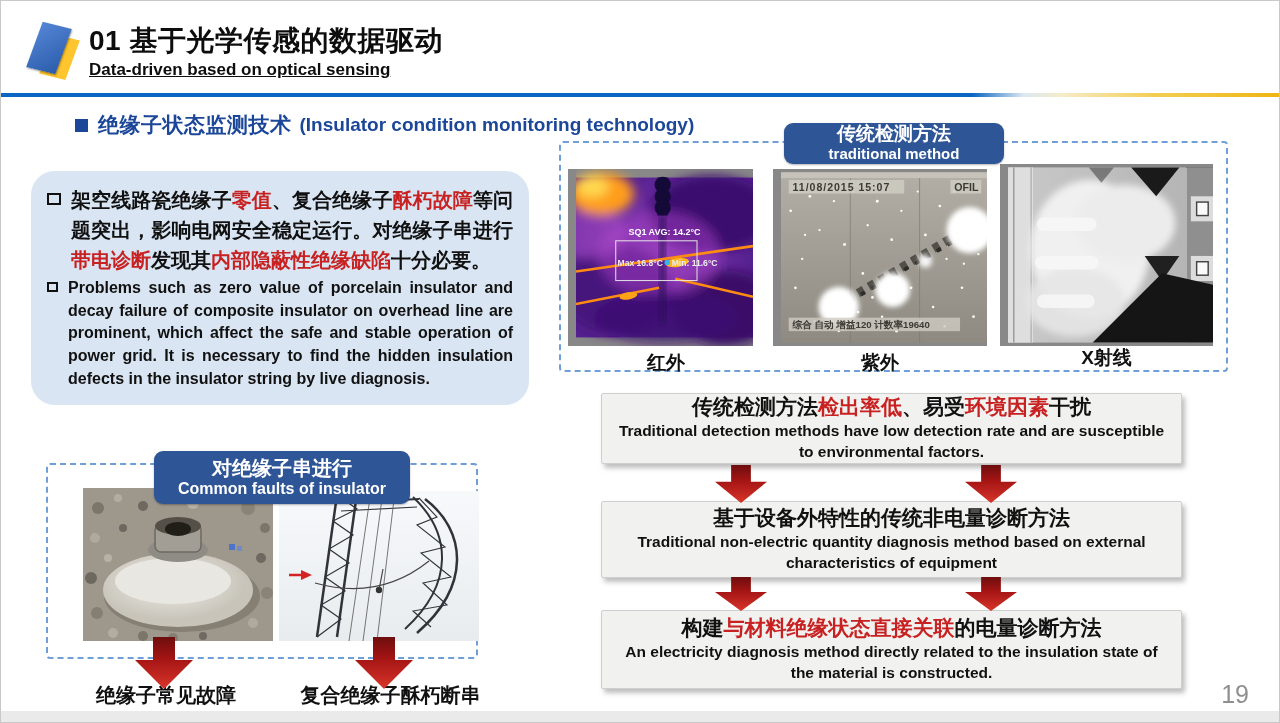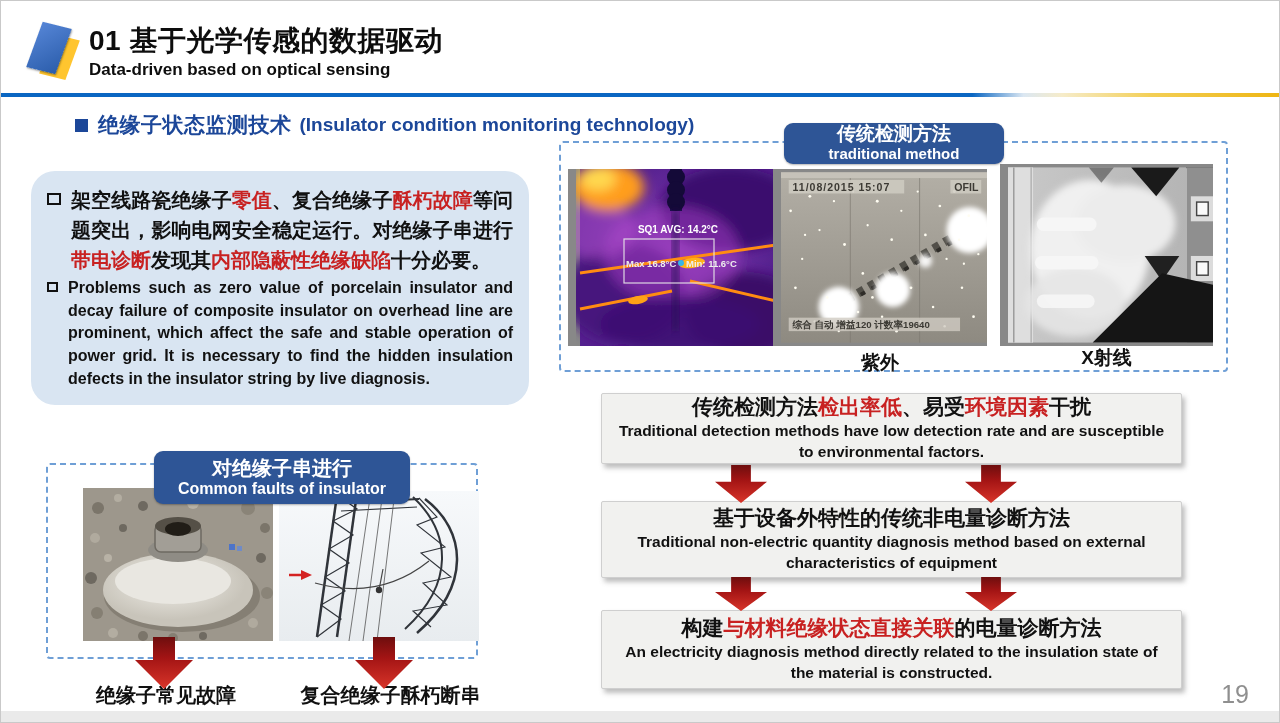--- a/index.html
+++ b/index.html
@@ -9,21 +9,21 @@
     font-family:"Liberation Sans","DejaVu Sans",sans-serif;
     border:1px solid #c9c9c9;overflow:hidden;
   }
   
   .logo{position:absolute;left:28px;top:20px;width:56px;height:64px;}
   .logo .piece{position:absolute;}
   .logo .yellow{left:17px;top:15px;width:27px;height:42px;background:#ffc52f;transform:rotate(14deg) skewX(-6deg);}
   .logo .blue{left:5px;top:3px;width:30px;height:48px;background:linear-gradient(135deg,#5585d6,#2b5dab);transform:rotate(14deg) skewX(-6deg);box-shadow:1px 1px 2px rgba(0,0,0,.35);}
   .header-text{position:absolute;left:88px;top:24px;color:#0d0d0d;}
   .header-title{font-size:28px;font-weight:bold;letter-spacing:.5px;line-height:1.15;}
-  .header-sub{font-size:17px;font-weight:bold;margin-top:3px;}
+  .header-sub{font-size:17px;font-weight:bold;margin-top:3px;text-decoration:underline;}
   .header-rule{position:absolute;left:0;right:0;top:92px;height:4px;
     background:linear-gradient(90deg,#0a66c2 0%,#0a66c2 76%,#dbe7f2 80%,#f6ecca 83%,#f3cf56 90%,#eeb512 100%);}
   
   .section-row{position:absolute;left:30px;top:110px;display:flex;align-items:center;padding-left:44px;}
   .section-bullet{width:13px;height:13px;background:#1c4799;margin-right:10px;}
   .section-zh{font-size:21px;font-weight:bold;color:#1c4799;letter-spacing:.5px;}
   .section-en{font-size:19px;font-weight:bold;color:#1c4799;margin-left:8px;}
   
   .info-box{position:absolute;left:30px;top:170px;width:498px;height:234px;background:#d9e5f2;border-radius:24px;padding:14px 16px 24px 16px;overflow:hidden;}
   .info-item{display:flex;margin-bottom:2px;}
@@ -40,21 +40,21 @@
   .badge-faults{left:153px;top:450px;width:256px;height:53px;}
   .badge-faults .zh{font-size:20px;}
   .badge-faults .en{font-size:16px;}
   
   .dash-box{position:absolute;border:2px dashed #6f9fd6;border-radius:4px;background:transparent;}
   .dash-traditional{left:558px;top:140px;width:669px;height:231px;}
   .dash-faults{left:45px;top:462px;width:432px;height:196px;}
   
   .fig{position:absolute;overflow:hidden;background:#888;padding-left:8px;}
   .fig svg{display:block;width:100%;height:100%;}
-  .fig-ir{left:567px;top:168px;width:212px;height:177px;}
+  .fig-ir{left:567px;top:168px;width:185px;height:177px;}
   .fig-uv{left:772px;top:168px;width:214px;height:177px;}
   .fig-xray{left:999px;top:163px;width:213px;height:182px;}
   .fig-label{position:absolute;text-align:center;font-size:19px;font-weight:bold;color:#111;}
   .lbl-ir{left:567px;top:349px;width:196px;}
   .lbl-uv{left:772px;top:349px;width:214px;}
   .lbl-xray{left:999px;top:344px;width:213px;}
   .photo{position:absolute;overflow:hidden;}
   .photo svg{display:block;width:100%;height:100%;}
   .photo-porcelain{left:82px;top:487px;width:190px;height:153px;}
   .photo-tower{left:278px;top:490px;width:200px;height:150px;}
@@ -167,20 +167,21 @@
       </g>
       <g font-family="Liberation Sans, DejaVu Sans, sans-serif" font-weight="bold">
         <text x="98" y="64" font-size="10" fill="#ffffff" text-anchor="middle">SQ1 AVG: 14.2°C</text>
         <rect x="44" y="70" width="90" height="44" fill="none" stroke="#e9e9e9" stroke-width="1.2" opacity=".9"></rect>
         <text x="46" y="98" font-size="9.5" fill="#eeeeee">Max 16.8°C</text>
         <circle cx="101" cy="94" r="3" fill="#35b6e8"></circle>
         <text x="106" y="98" font-size="9.5" fill="#eeeeee">Min: 11.6°C</text>
       </g>
     </svg>
   </div>
+  <div class="fig-label lbl-ir">红外</div>
 
   <div class="fig fig-uv">
     <svg viewBox="0 0 214 177">
       <defs>
         <linearGradient id="uvg" x1="0" y1="0" x2="0" y2="1">
             <stop offset="0%" stop-color="#b3afa6"></stop>
             <stop offset="100%" stop-color="#8e8a81"></stop>
           </linearGradient>
         <filter id="ub3">
             <feGaussianBlur stdDeviation="3"></feGaussianBlur>

